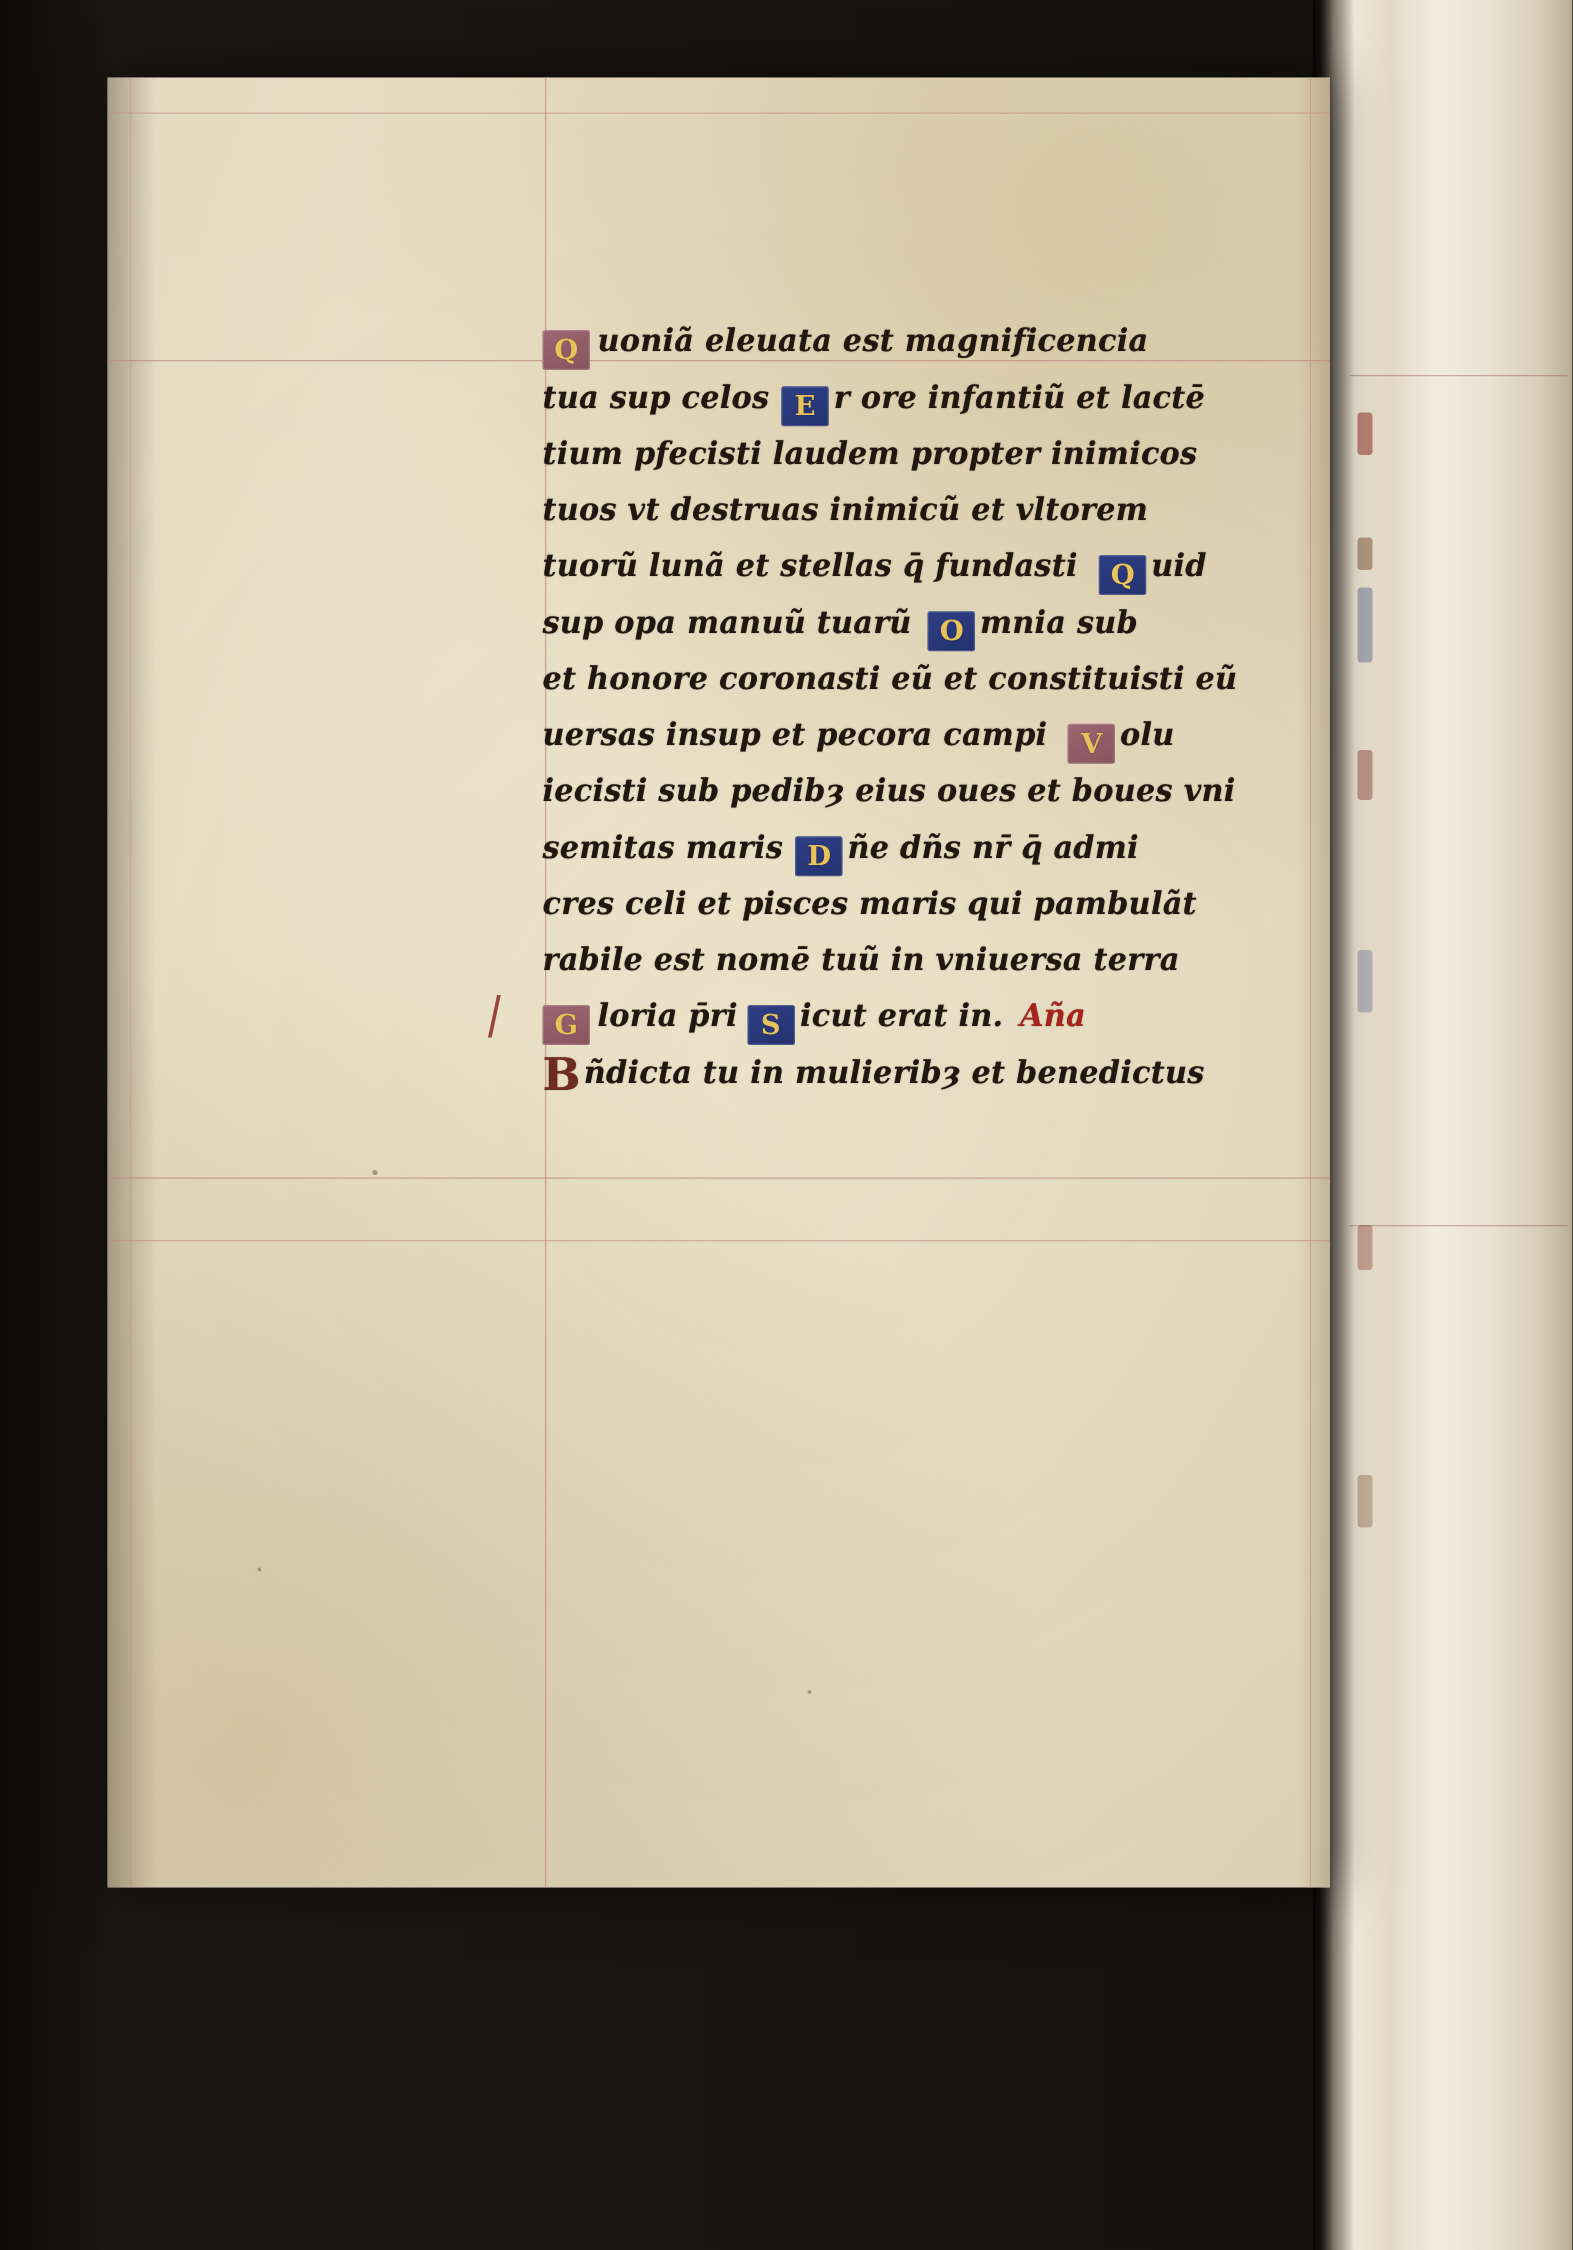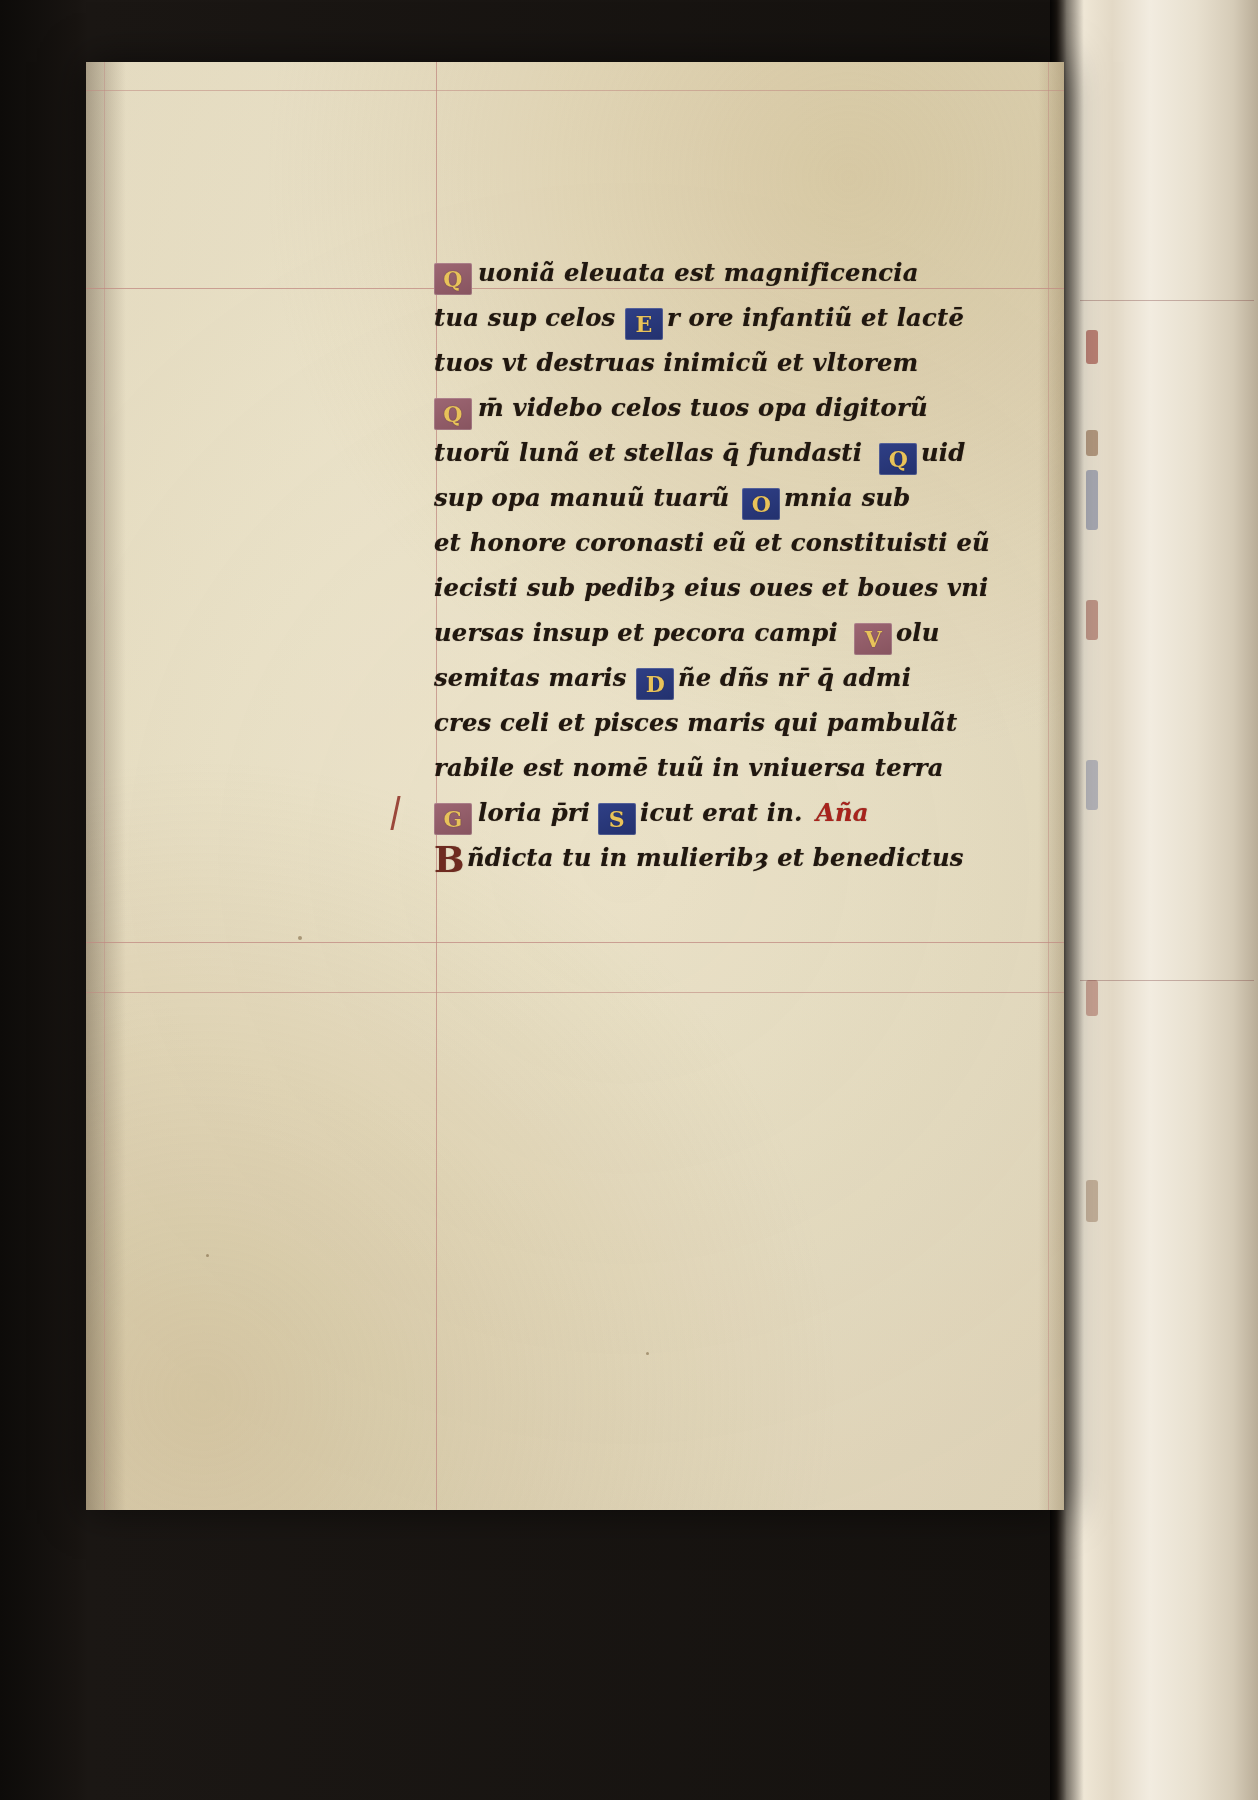--- a/index.html
+++ b/index.html
@@ -247,50 +247,50 @@
     <div id="textblock">
 
       <div class="line">
         <span class="versal rose">Q</span><span class="txt">uoniã eleuata est magnificencia</span>
       </div>
 
       <div class="line">
         <span class="txt">tua sup celos</span><span class="versal blue inline">E</span><span class="txt">r ore infantiũ et lactē</span>
       </div>
 
+      <div class="line">
+        <span class="txt">tium pfecisti laudem propter inimicos</span>
+      </div>
 
       <div class="line">
         <span class="txt">tuos vt destruas inimicũ et vltorem</span>
       </div>
 
-      <div class="line">
-        <span class="versal rose">Q</span><span class="txt">m̄ videbo celos tuos opa digitorũ</span>
-      </div>
 
       <div class="line">
         <span class="txt">tuorũ lunã et stellas q̄ fundasti</span><span class="versal blue inline">Q</span><span class="txt">uid</span>
       </div>
 
 
 
 
       <div class="line">
         <span class="txt">sup opa manuũ tuarũ</span><span class="versal blue inline">O</span><span class="txt">mnia sub</span>
       </div>
 
       <div class="line">
         <span class="txt">et honore coronasti eũ et constituisti eũ</span>
       </div>
 
       <div class="line">
+        <span class="txt">uersas insup et pecora campi</span><span class="versal rose inline">V</span><span class="txt">olu</span>
+      </div>
+
+      <div class="line">
         <span class="txt">iecisti sub pedibȝ eius oues et boues vni</span>
-      </div>
-
-      <div class="line">
-        <span class="txt">uersas insup et pecora campi</span><span class="versal rose inline">V</span><span class="txt">olu</span>
       </div>
 
       <div class="line">
         <span class="txt">semitas maris</span><span class="versal blue inline">D</span><span class="txt">ñe dñs nr̄ q̄ admi</span>
       </div>
 
       <div class="line">
         <span class="txt">cres celi et pisces maris qui pambulãt</span>
       </div>
 

